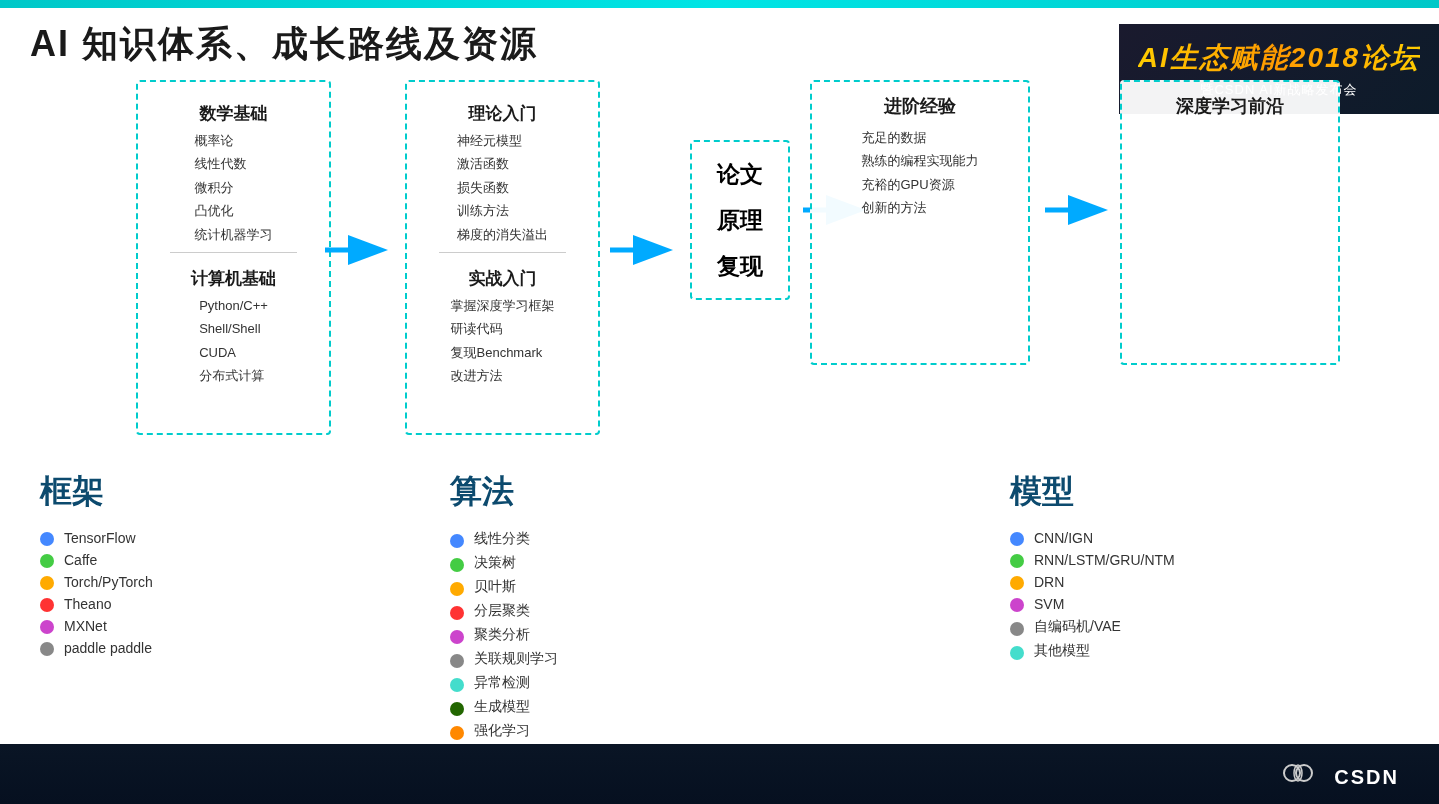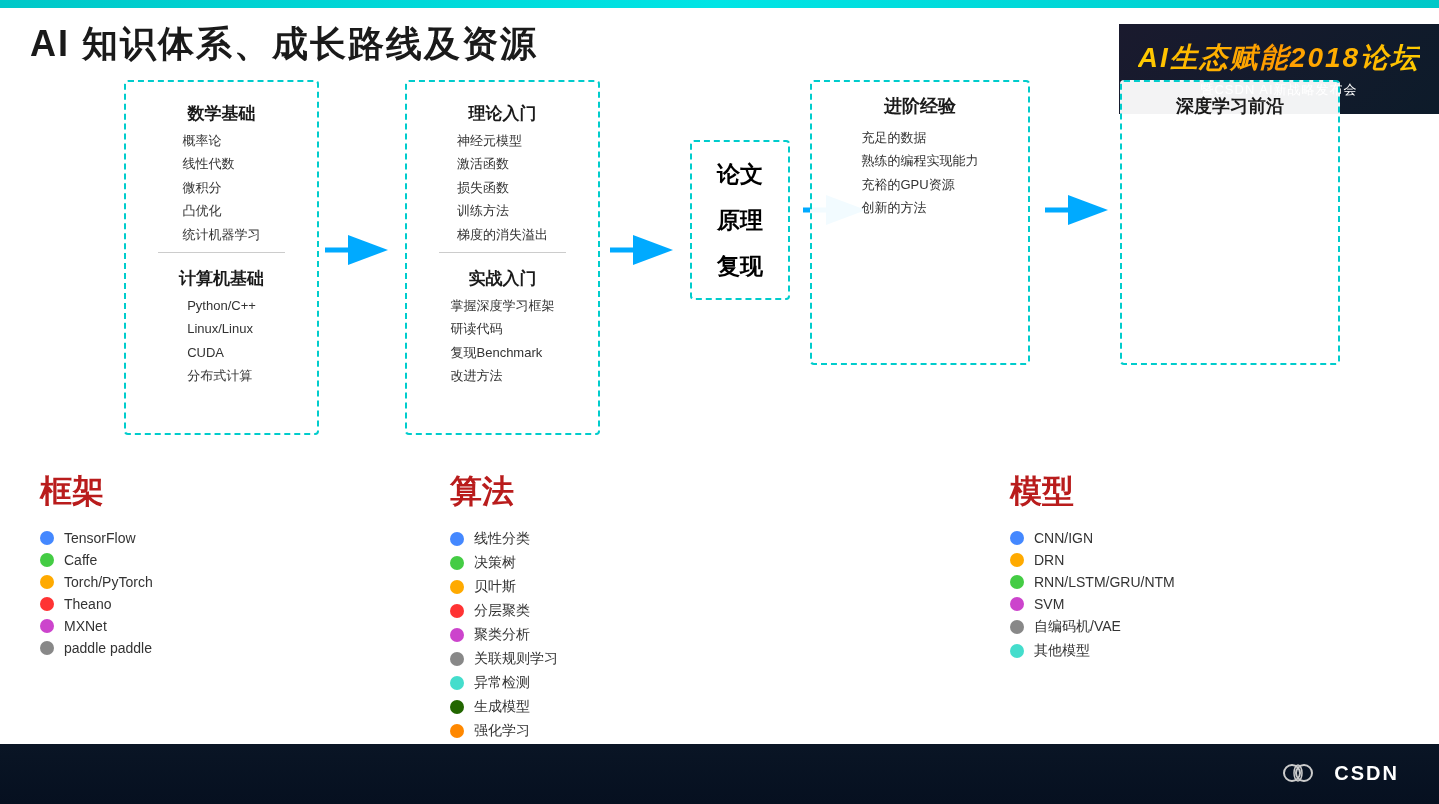--- a/index.html
+++ b/index.html
@@ -94,21 +94,21 @@
     }
     
     .arrow {
       position: absolute;
       color: #00aaff;
       font-size: 48px;
       line-height: 1;
     }
     
     .box-math-comp {
-      left: 4px;
+      left: 16px;
       top: 0;
       width: 195px;
       height: 355px;
     }
     .section-label {
       font-size: 17px;
       font-weight: bold;
       color: #1a1a1a;
       margin: 8px 0 4px 0;
       text-align: center;
@@ -164,26 +164,26 @@
       display: flex;
     }
     
     .framework-section {
       width: 280px;
       padding: 10px;
     }
     .section-main-title {
       font-size: 32px;
       font-weight: bold;
-      color: #b91c1c;
+      color: #0c4a6e;
       margin-bottom: 16px;
     }
     .legend-item {
       display: flex;
-      align-items: center;
+      align-items: flex-end;
       margin: 6px 0;
       font-size: 14px;
       color: #333;
     }
     .dot {
       width: 14px;
       height: 14px;
       border-radius: 50%;
       margin-right: 10px;
       flex-shrink: 0;
@@ -208,21 +208,21 @@
       right: 0;
       height: 60px;
       background: linear-gradient(180deg, #0a1525 0%, #061020 100%);
     }
     
     .csdn-logo {
       position: absolute;
       bottom: 15px;
       right: 40px;
       display: flex;
-      align-items: center;
+      align-items: flex-end;
       gap: 20px;
     }
     .csdn-icon {
       width: 32px;
       height: 32px;
     }
     .csdn-text {
       font-size: 20px;
       font-weight: bold;
       color: #ffffff;
@@ -252,21 +252,21 @@
       <div>概率论</div>
       <div>线性代数</div>
       <div>微积分</div>
       <div>凸优化</div>
       <div>统计机器学习</div>
     </div>
     <div class="divider"></div>
     <div class="section-label">计算机基础</div>
     <div class="box-item">
       <div>Python/C++</div>
-      <div>Linux/Linux</div>
+      <div>Shell/Shell</div>
       <div>CUDA</div>
       <div>分布式计算</div>
     </div>
   </div>
 
   <div class="arrow arrow-1">
     <svg width="70" height="50" viewBox="0 0 70 50">
       <defs>
         <marker id="ah1" markerWidth="8" markerHeight="8" refX="6" refY="3" orient="auto">
           <path d="M0,0 L0,6 L8,3 z" fill="#00aaff"></path>
@@ -426,26 +426,26 @@
     </div>
   </div>
 
   <div class="model-section">
     <div class="section-main-title">模型</div>
     <div class="legend-item">
       <div class="dot" style="background:#4488ff;"></div>
       <span>CNN/IGN</span>
     </div>
     <div class="legend-item">
+      <div class="dot" style="background:#44cc44;"></div>
+      <span>RNN/LSTM/GRU/NTM</span>
+    </div>
+    <div class="legend-item">
       <div class="dot" style="background:#ffaa00;"></div>
       <span>DRN</span>
-    </div>
-    <div class="legend-item">
-      <div class="dot" style="background:#44cc44;"></div>
-      <span>RNN/LSTM/GRU/NTM</span>
     </div>
     <div class="legend-item">
       <div class="dot" style="background:#cc44cc;"></div>
       <span>SVM</span>
     </div>
     <div class="legend-item">
       <div class="dot" style="background:#888888;"></div>
       <span>自编码机/VAE</span>
     </div>
     <div class="legend-item">

